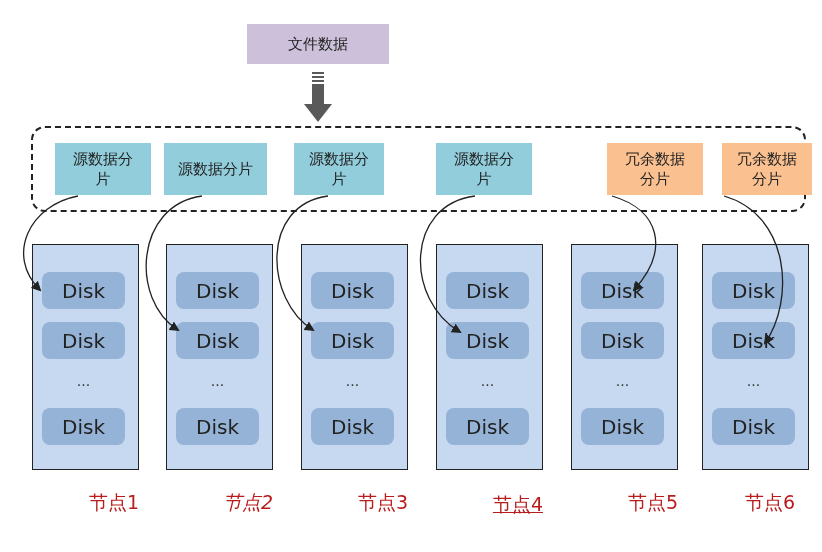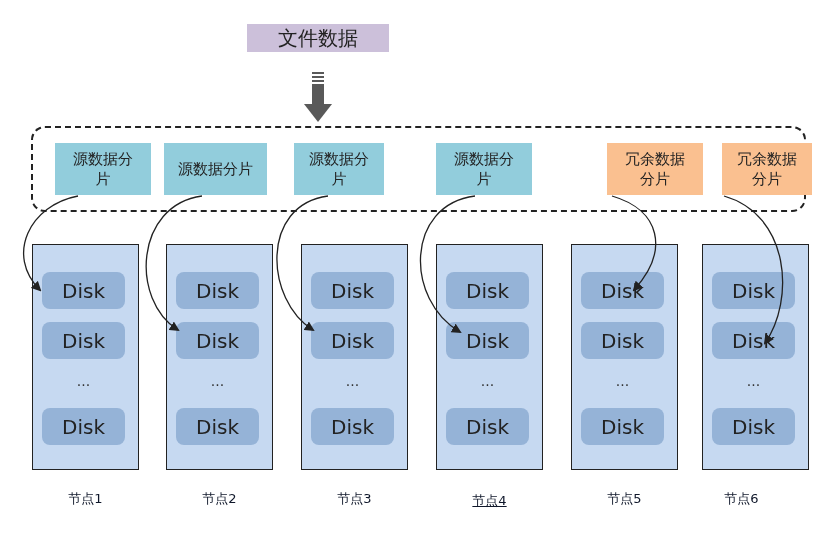--- a/index.html
+++ b/index.html
@@ -1,21 +1,21 @@
 <!DOCTYPE html>
 <html><head>
   <meta charset="utf-8">
   <style>
     html, body { margin: 0; padding: 0; background: #ffffff; }
     body { width: 822px; height: 552px; position: relative; overflow: hidden;
            font-family: "DejaVu Sans", "Liberation Sans", sans-serif; }
     .abs { position: absolute; }
     .source-box {
-      left: 247px; top: 24px; width: 142px; height: 28px;
-      background: #ccc0da; color: #222; font-size: 20px;
+      left: 247px; top: 24px; width: 142px; height: 40px;
+      background: #ccc0da; color: #222; font-size: 15px;
       display: flex; align-items: center; justify-content: center;
     }
     .shard-container {
       left: 31px; top: 126px; width: 775px; height: 86px;
       border: 2px dashed #222; border-radius: 14px; box-sizing: border-box;
     }
     .shard {
       top: 143px; height: 52px; color: #222; font-size: 15px; line-height: 20px;
       display: flex; align-items: center; justify-content: center; text-align: center;
       box-sizing: border-box; padding: 0 4px;
@@ -30,21 +30,21 @@
       position: absolute; left: 9px; width: 83px; height: 37px;
       background: #95b3d7; border-radius: 8px; color: #222; font-size: 20px;
       display: flex; align-items: center; justify-content: center;
       font-family: "DejaVu Sans", sans-serif;
     }
     .ellipsis {
       position: absolute; left: 9px; width: 83px; top: 128px; text-align: center;
       font-size: 14px; color: #333;
     }
     .node-label {
-      top: 490px; width: 107px; text-align: center; font-size: 13px; color: #0f172a;
+      top: 490px; width: 107px; text-align: right; font-size: 19px; color: #b91c1c;
     }
     svg.overlay { position: absolute; left: 0; top: 0; pointer-events: none; }
   </style>
 </head>
 <body>
 
 <div class="abs source-box">
   <span>文件数据</span>
 </div>
 
@@ -100,21 +100,21 @@
   <div class="disk" style="top:163px;">Disk</div>
 </div>
 <div class="abs node" style="left:702px;">
   <div class="disk" style="top:27px;">Disk</div>
   <div class="disk" style="top:77px;">Disk</div>
   <div class="ellipsis">...</div>
   <div class="disk" style="top:163px;">Disk</div>
 </div>
 
 <div class="abs node-label" style="left:32px;">节点1</div>
-<div class="abs node-label" style="left:166px;">节点2</div>
+<div class="abs node-label" style="left:166px;font-style:italic;">节点2</div>
 <div class="abs node-label" style="left:301px;">节点3</div>
 <div class="abs node-label" style="left:436px;top:492px;text-decoration:underline;">节点4</div>
 <div class="abs node-label" style="left:571px;">节点5</div>
 <div class="abs node-label" style="left:688px;">节点6</div>
 
 <svg class="overlay" width="822" height="552" viewBox="0 0 822 552">
   <defs>
     <marker id="ah" markerWidth="10" markerHeight="10" refX="8" refY="5" orient="auto" markerUnits="userSpaceOnUse">
       <path d="M0,0 L10,5 L0,10 Z" fill="#222"></path>
     </marker>

